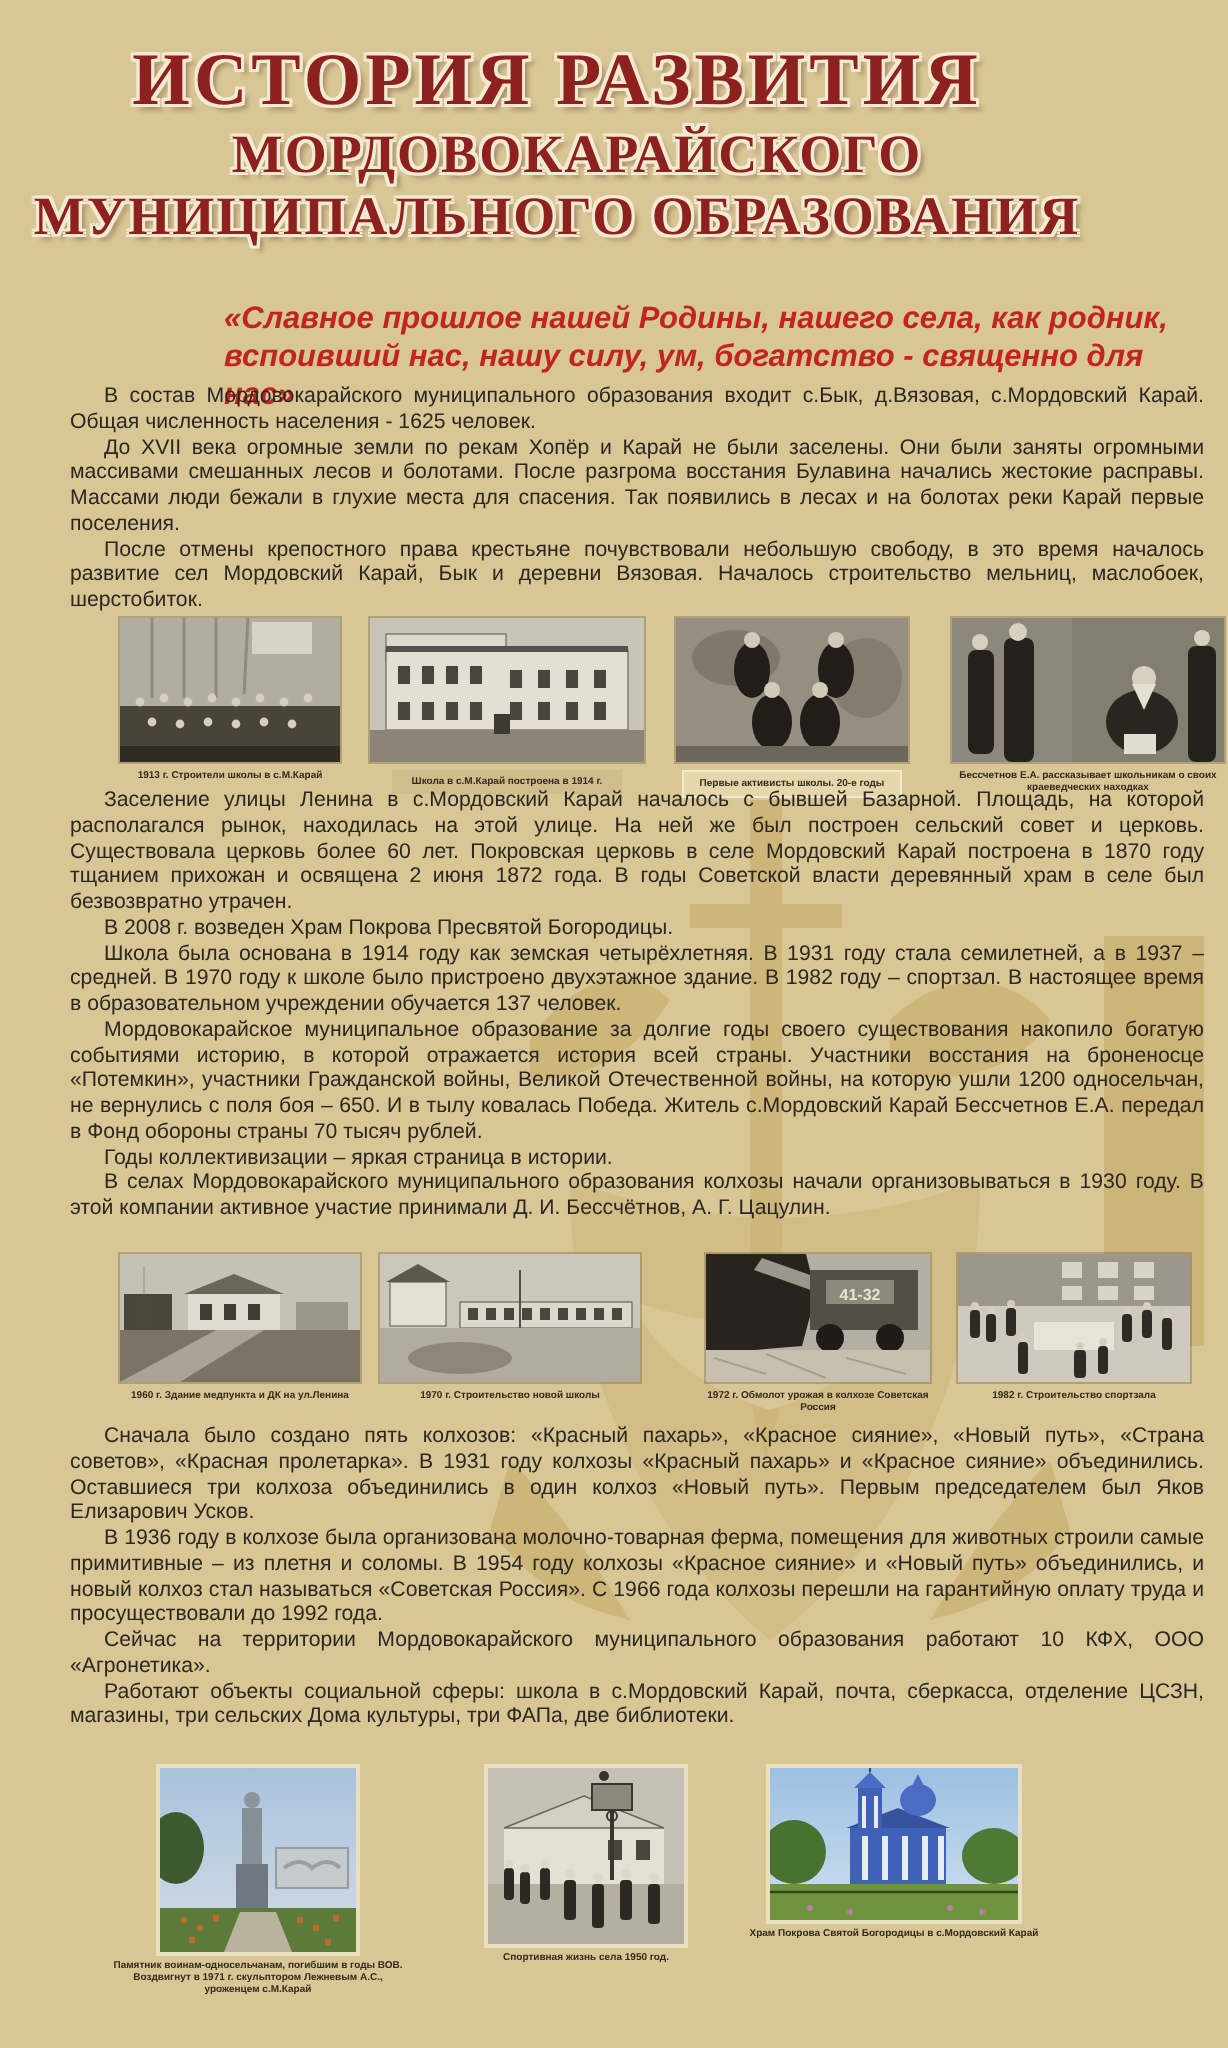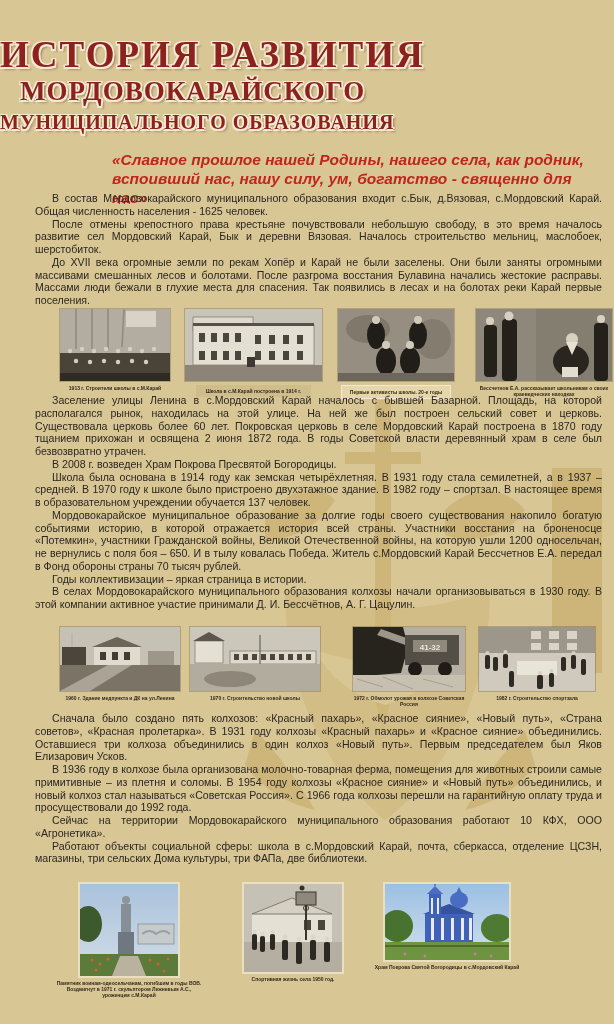--- a/index.html
+++ b/index.html
@@ -4,28 +4,28 @@
 <style>
   html,body{margin:0;padding:0;}
   body{width:614px;height:1024px;background:#d8c695;font-family:"Liberation Sans",sans-serif;}
   .poster{position:relative;width:614px;height:1024px;background:#d8c695;overflow:hidden;}
 
   
   .watermark{position:absolute;left:225px;top:400px;width:330px;height:460px;opacity:.42;pointer-events:none;}
   .watermark-band{position:absolute;left:552px;top:468px;width:50px;height:205px;background:#c2a057;opacity:.45;pointer-events:none;}
 
   
-  .title{position:absolute;top:34px;left:0;width:557px;text-align:left;color:#8d211d;
+  .title{position:absolute;top:20px;left:0;width:557px;text-align:center;color:#8d211d;
          font-family:"Liberation Serif",serif;font-weight:700;
          text-shadow:-1.5px -1.5px 0 #f2ead2,1.5px -1.5px 0 #f2ead2,-1.5px 1.5px 0 #f2ead2,1.5px 1.5px 0 #f2ead2,
                      0 -1.5px 0 #f2ead2,0 1.5px 0 #f2ead2,-1.5px 0 0 #f2ead2,1.5px 0 0 #f2ead2,
                      3px 3px 2px rgba(90,40,30,.35);}
   .title-l1{font-size:37px;line-height:42px;letter-spacing:2px;}
   .title-l2{font-size:27px;line-height:31px;letter-spacing:1px;padding-left:20px;}
-  .title-l3{font-size:20px;line-height:31px;letter-spacing:1px;}
+  .title-l3{font-size:27px;line-height:31px;letter-spacing:1px;}
 
   
   .epigraph{position:absolute;top:150px;left:112px;width:494px;text-align:left;
             color:#c1251b;font-weight:700;font-style:italic;font-size:15.5px;line-height:19px;}
 
   
   .tblock{position:absolute;left:35px;width:567px;color:#2b2721;font-size:10.6px;line-height:12.75px;
           text-align:justify;}
   .tblock p{margin:0;text-indent:17px;}
   .b1{top:192px;}
@@ -72,22 +72,22 @@
     <div class="title-l3">МУНИЦИПАЛЬНОГО ОБРАЗОВАНИЯ</div>
   </div>
 
   <div class="epigraph">
     <div>«Славное прошлое нашей Родины, нашего села, как родник,</div>
     <div>вспоивший нас, нашу силу, ум, богатство - священно для нас»</div>
   </div>
 
   <div class="tblock b1">
     <p>В состав Мордовокарайского муниципального образования входит с.Бык, д.Вязовая, с.Мордовский Карай. Общая численность населения - 1625 человек.</p>
+    <p>До XVII века огромные земли по рекам Хопёр и Карай не были заселены. Они были заняты огромными массивами смешанных лесов и болотами. После разгрома восстания Булавина начались жестокие расправы. Массами люди бежали в глухие места для спасения. Так появились в лесах и на болотах реки Карай первые поселения.</p>
     <p>После отмены крепостного права крестьяне почувствовали небольшую свободу, в это время началось развитие сел Мордовский Карай, Бык и деревни Вязовая. Началось строительство мельниц, маслобоек, шерстобиток.</p>
-    <p>До XVII века огромные земли по рекам Хопёр и Карай не были заселены. Они были заняты огромными массивами смешанных лесов и болотами. После разгрома восстания Булавина начались жестокие расправы. Массами люди бежали в глухие места для спасения. Так появились в лесах и на болотах реки Карай первые поселения.</p>
   </div>
 
   <div class="prow r1">
     <div class="fig" style="margin-left:60px;width:110px;">
       <div class="photo">
         <svg width="110" height="72" viewBox="0 0 110 72" preserveAspectRatio="none">
           <rect width="110" height="72" fill="#b3ada1"></rect>
           <g stroke="#908a7d" stroke-width="1.5">
               <line x1="16" y1="0" x2="16" y2="40"></line>
               <line x1="32" y1="0" x2="32" y2="40"></line>

